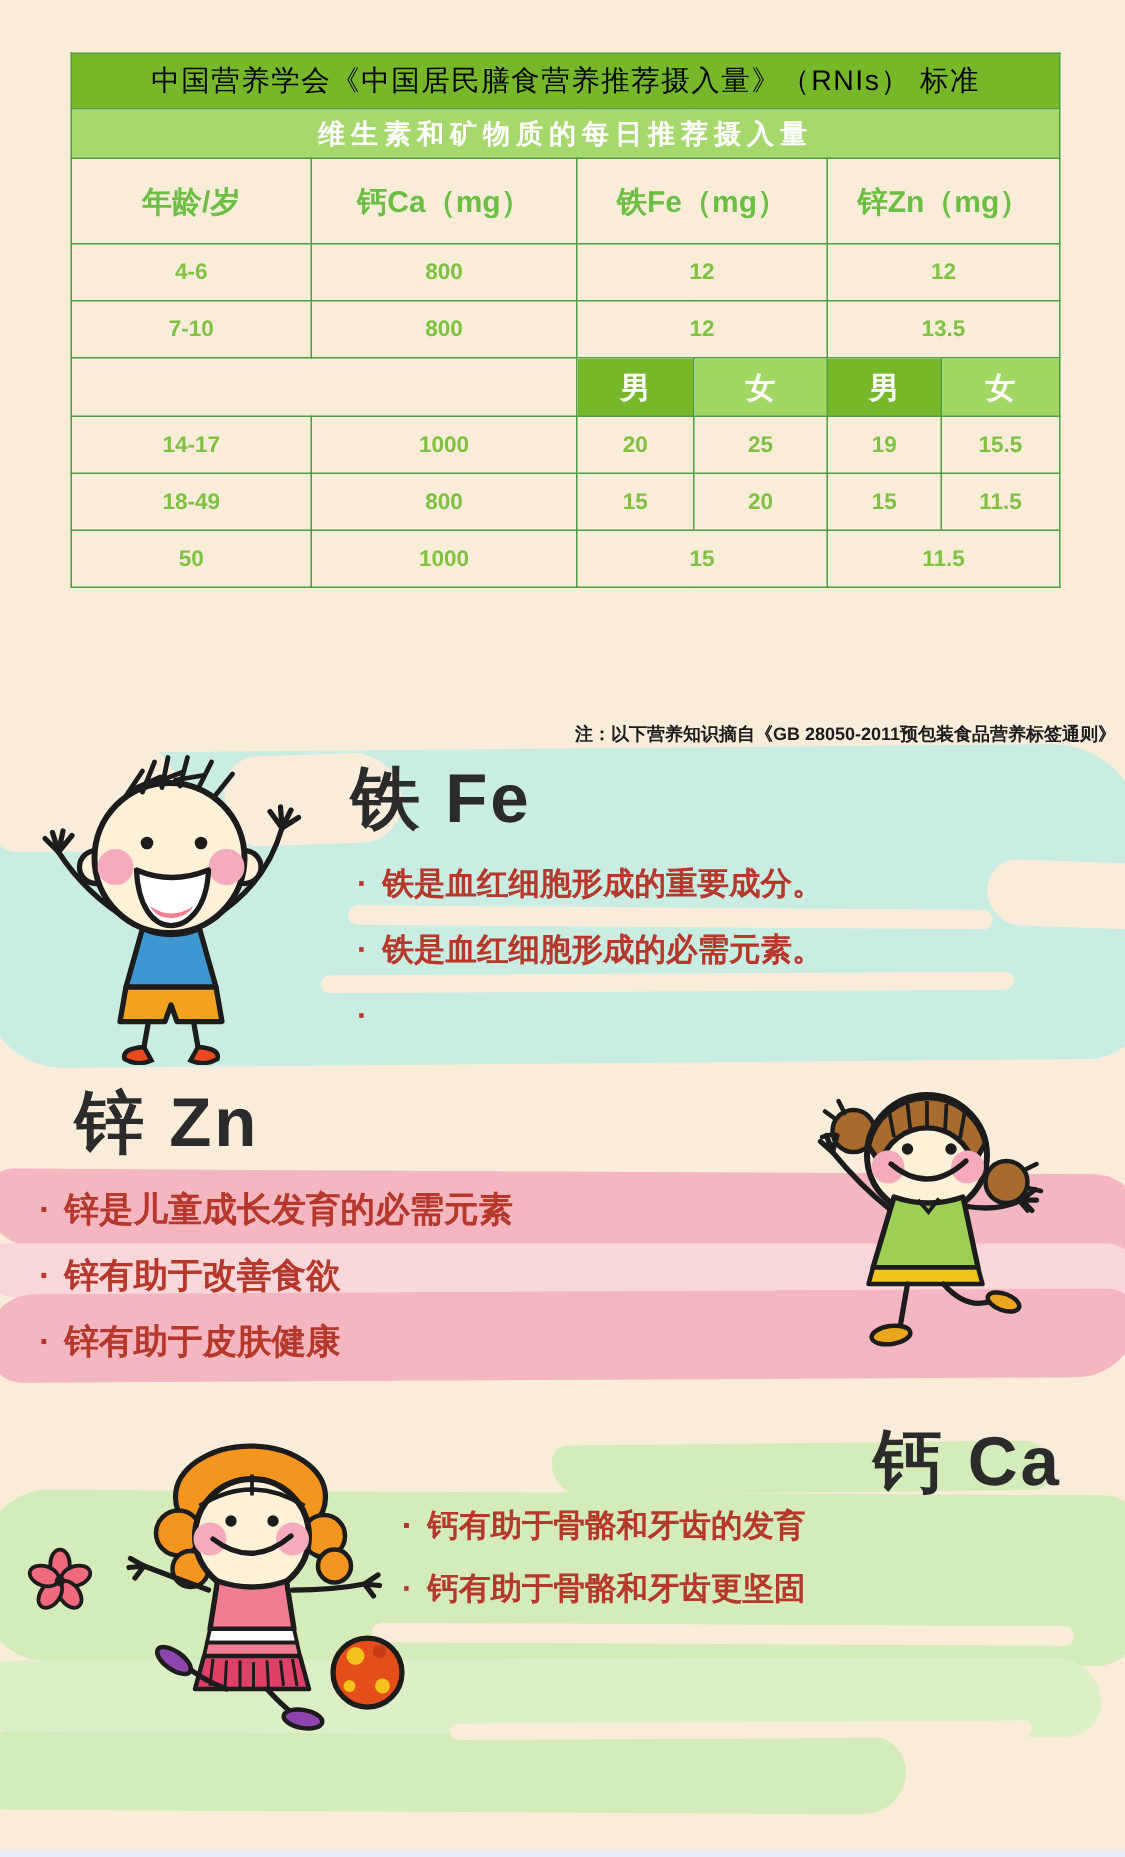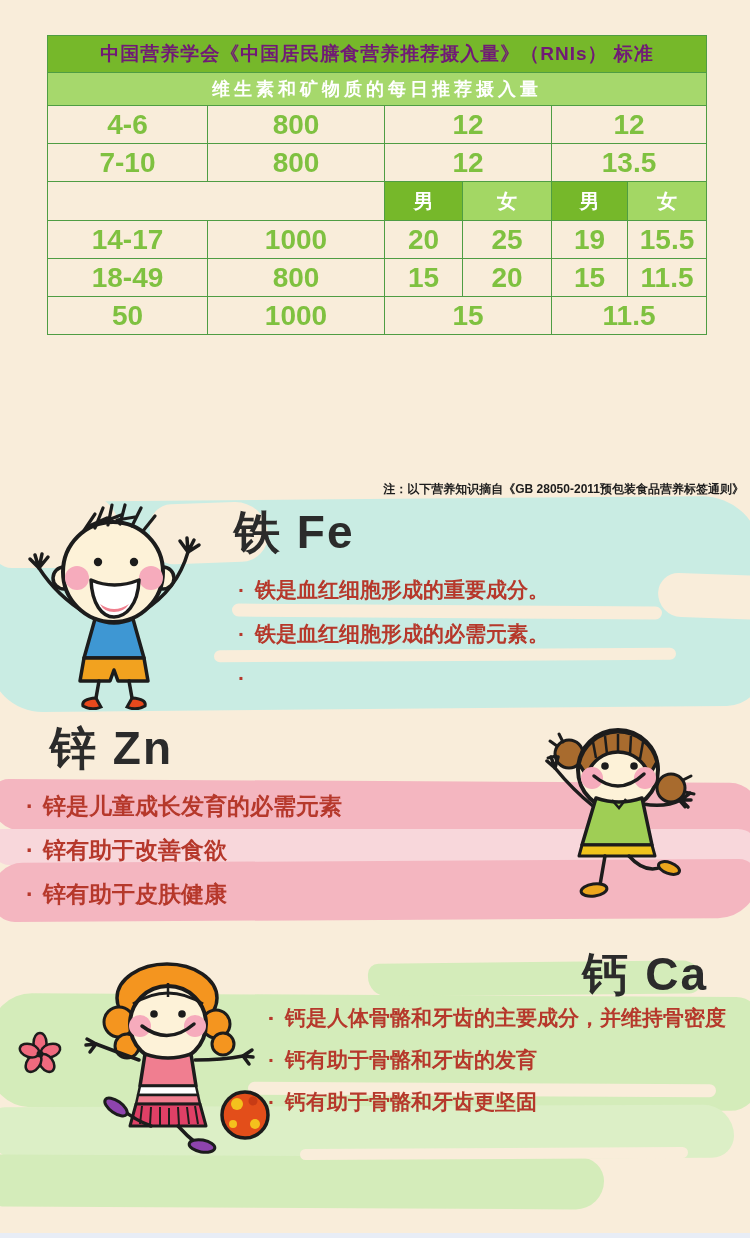--- a/index.html
+++ b/index.html
@@ -2,24 +2,24 @@
 <html><head>
 <meta charset="utf-8">
 <style>
   html,body{margin:0;padding:0;}
   body{background:#f9edda;font-family:"Liberation Sans","DejaVu Sans",sans-serif;}
   .page{position:relative;width:750px;height:1238px;overflow:hidden;background:#f9edda;}
 
   
   table.rni{position:absolute;left:47px;top:35px;width:659px;border-collapse:collapse;table-layout:fixed;z-index:5;}
   table.rni td{border:1px solid #4f9d43;text-align:center;vertical-align:middle;padding:0;overflow:hidden;}
-  tr.t-title td{background:#76b82a;color:#701a75;font-weight:700;font-size:19px;height:36px;letter-spacing:1px;}
+  tr.t-title td{background:#76b82a;color:#000000;font-weight:400;font-size:19px;height:36px;letter-spacing:1px;}
   tr.t-sub td{background:#a6d86c;color:#fff;font-weight:700;font-size:18px;height:32px;letter-spacing:4px;}
   tr.t-head td{color:#6bbf43;font-weight:700;font-size:20px;height:56px;background:#f9edda;}
-  tr.t-row td{color:#7fc140;font-weight:700;font-size:28px;height:37px;background:#f9edda;}
+  tr.t-row td{color:#7fc140;font-weight:700;font-size:15px;height:37px;background:#f9edda;}
   tr.t-gender td{height:38px;font-weight:700;font-size:20px;background:#f9edda;}
   td.g-m{background:#76b82a !important;color:#fff;}
   td.g-f{background:#a3d764 !important;color:#fff;}
 
   
   .note{position:absolute;right:6px;top:481px;font-size:12px;font-weight:700;color:#1c1c1c;z-index:6;}
 
   
   .band,.streak{position:absolute;}
   .band{z-index:1;}
@@ -77,20 +77,26 @@
         <col style="width:76px">
         <col style="width:79px">
     </colgroup>
     <tbody>
       <tr class="t-title">
         <td colspan="6">中国营养学会《中国居民膳食营养推荐摄入量》（RNIs） 标准</td>
       </tr>
       <tr class="t-sub">
         <td colspan="6">维生素和矿物质的每日推荐摄入量</td>
       </tr>
+      <tr class="t-head">
+        <td>年龄/岁</td>
+        <td>钙Ca（mg）</td>
+        <td colspan="2">铁Fe（mg）</td>
+        <td colspan="2">锌Zn（mg）</td>
+      </tr>
       <tr class="t-row">
         <td>4-6</td>
         <td>800</td>
         <td colspan="2">12</td>
         <td colspan="2">12</td>
       </tr>
       <tr class="t-row">
         <td>7-10</td>
         <td>800</td>
         <td colspan="2">12</td>
@@ -222,21 +228,21 @@
       <path d="M49,141 L119,141 L122,152 L46,152 Z" fill="#f0c41d" stroke="#1c1c1c" stroke-width="3" stroke-linejoin="round"></path>
       <path d="M72,152 L67,181 M96,152 Q112,170 129,163" stroke="#1c1c1c" stroke-width="3.5" fill="none" stroke-linecap="round"></path>
       <ellipse cx="61" cy="186" rx="13" ry="6" transform="rotate(-8 61 186)" fill="#eca61d" stroke="#1c1c1c" stroke-width="3"></ellipse>
       <ellipse cx="136" cy="164" rx="11" ry="5.5" transform="rotate(20 136 164)" fill="#eca61d" stroke="#1c1c1c" stroke-width="3"></ellipse>
     </svg>
   </div>
 
   <div class="sec-title" id="ca-title">钙 Ca</div>
   <ul class="bullets" id="ca-list">
     <li><span class="dot">·</span></li>
-    <li><span class="dot">·</span><span>钙是人体骨骼和牙齿的主要成分，并维持骨密度</span></li>
+    <li><span class="dot">·</span></li>
     <li><span class="dot">·</span><span>钙有助于骨骼和牙齿的发育</span></li>
     <li><span class="dot">·</span><span>钙有助于骨骼和牙齿更坚固</span></li>
   </ul>
   <div class="illu" id="ca-girl">
     <svg width="225" height="230" viewBox="0 0 225 230">
       <ellipse cx="84" cy="46" rx="50" ry="34" fill="#f4951f" stroke="#1c1c1c" stroke-width="3.5"></ellipse>
       <g fill="#f4951f" stroke="#1c1c1c" stroke-width="3">
         <circle cx="36" cy="70" r="15"></circle>
           <circle cx="44" cy="94" r="12"></circle>
         <circle cx="133" cy="72" r="14"></circle>

